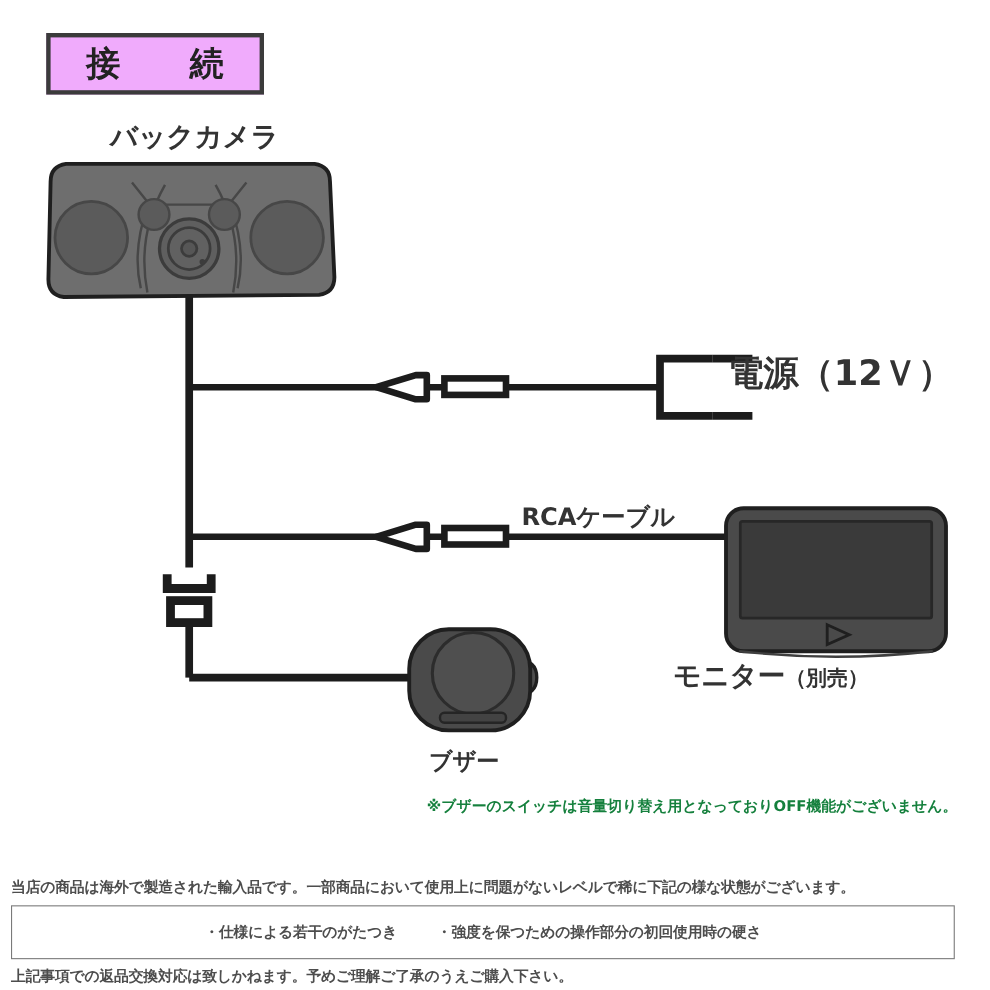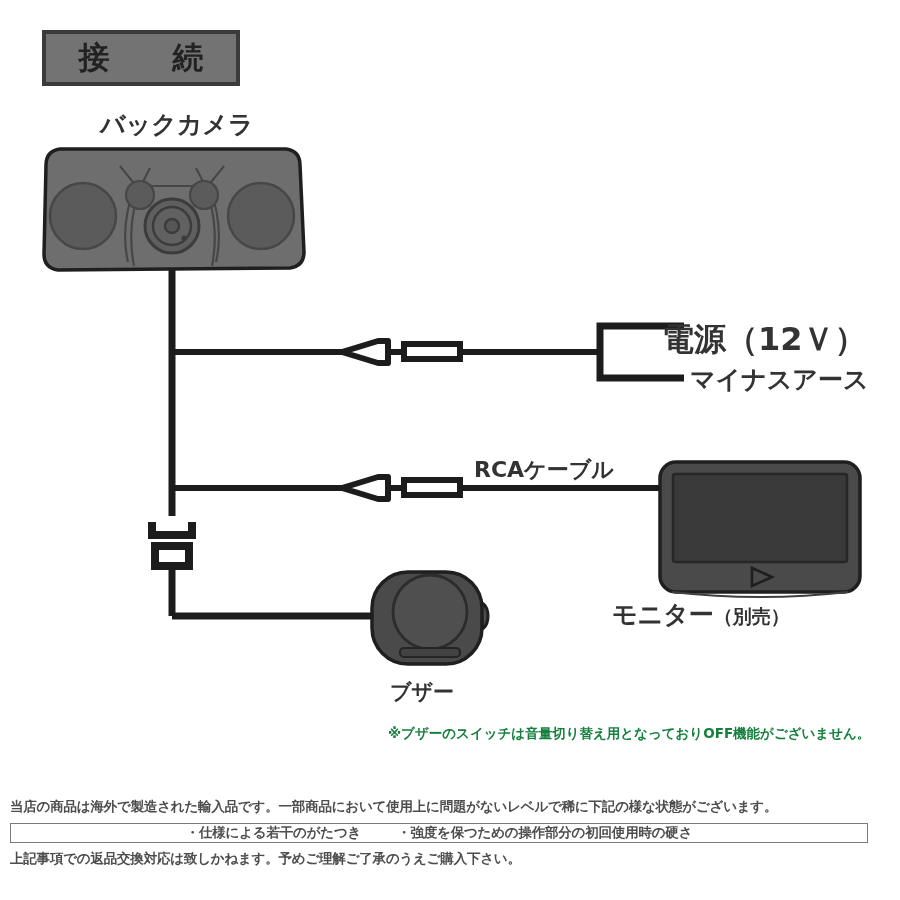--- a/index.html
+++ b/index.html
@@ -20,21 +20,21 @@
     left: 0; top: 0;
     width: 900px;
     height: 900px;
   }
   .abs { position: absolute; }
 
   
   #title-badge {
     left: 42px; top: 30px;
     width: 198px; height: 56px;
-    background: #737373;
+    background: #f0abfc;
     border: 4px solid #3b3b3b;
     box-sizing: border-box;
     display: flex;
     align-items: center;
     justify-content: center;
   }
   #title-badge .txt {
     font-size: 31px;
     font-weight: bold;
     letter-spacing: 16px;
@@ -80,21 +80,21 @@
   #footer .f-line {
     font-size: 13.5px;
     font-weight: bold;
     letter-spacing: -0.2px;
     white-space: nowrap;
   }
   #footer-top { margin-bottom: 7px; }
   #footer-box {
     border: 1.5px solid #7a7a7a;
     box-sizing: border-box;
-    height: 20px;
+    height: 49px;
     display: flex;
     align-items: center;
     justify-content: center;
     margin-bottom: 7px;
   }
   #footer-box .f-line { font-size: 13.5px; }
   #footer-box .gap { display: inline-block; width: 18px; }
 
   
   #diagram { left: 0; top: 0; }
@@ -181,21 +181,20 @@
   </svg>
 
   <div id="title-badge" class="abs">
     <span class="txt">接　続</span>
   </div>
 
   <div id="camera-label" class="abs label">バックカメラ</div>
 
   <div id="power-label" class="abs label">電源（12Ｖ）</div>
 
-  <div id="ground-label" class="abs label">マイナスアース</div>
 
   <div id="rca-label" class="abs label">RCAケーブル</div>
 
   <div id="monitor-label" class="abs label">
     <span>モニター</span><span class="small">（別売）</span>
   </div>
 
   <div id="buzzer-label" class="abs label">ブザー</div>
 
   <div id="buzzer-note" class="abs">

